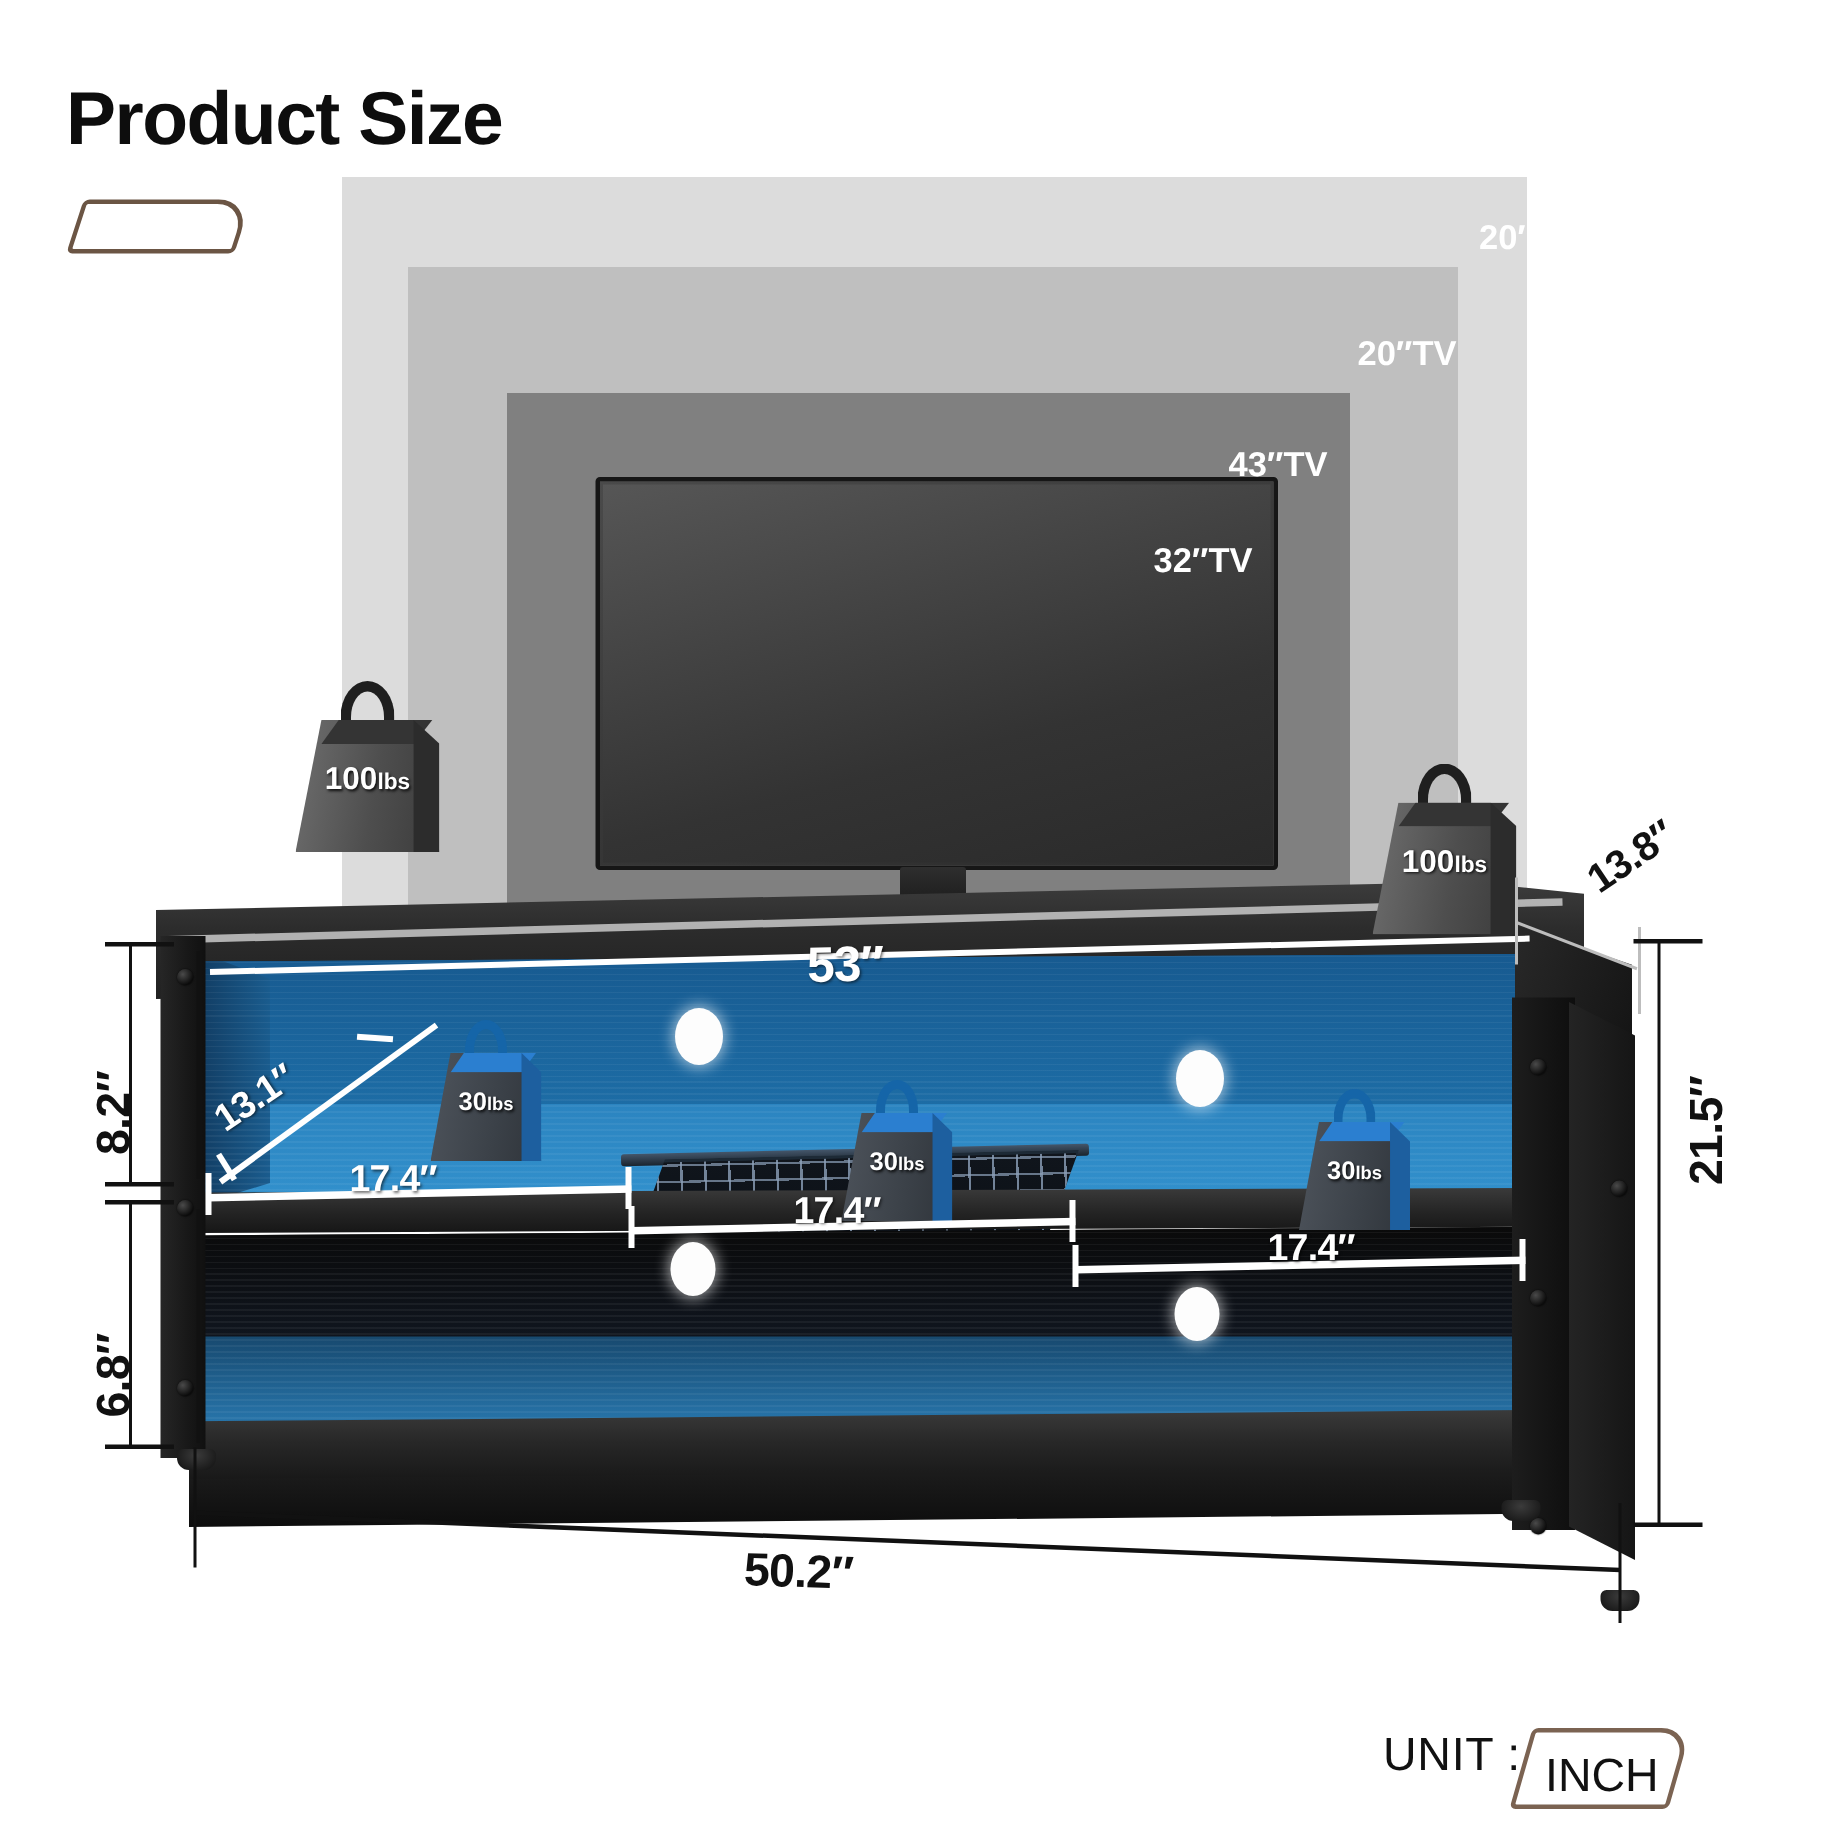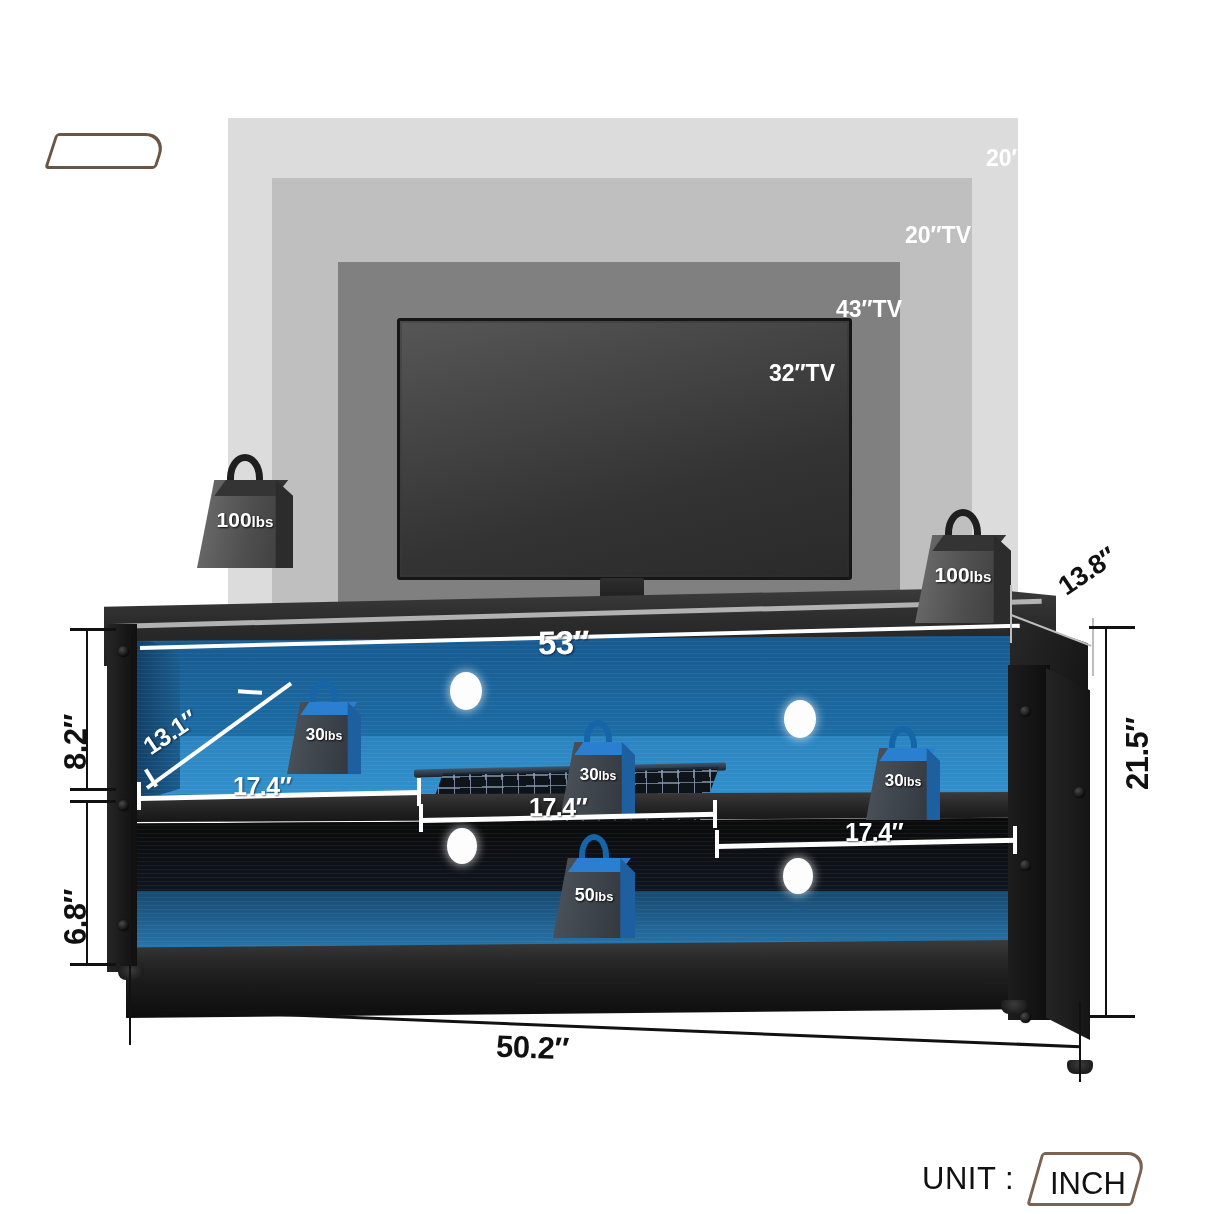--- a/index.html
+++ b/index.html
@@ -31,21 +31,21 @@
   .tv60 { left: 228px; top: 118px; width: 790px; height: 520px; background:#dcdcdc; }
   .tv50 { left: 272px; top: 178px; width: 700px; height: 460px; background:#bfbfbf; }
   .tv43 { left: 338px; top: 262px; width: 562px; height: 376px; background:#808080; }
 
   .tvlabel {
     position: absolute; color:#ffffff; font-weight:700;
     font-size: 23px; white-space: nowrap; letter-spacing: 0px;
   }
   .lab60 { left: 986px; top: 145px; }
   .lab50 { left: 905px; top: 222px; }
-  .lab43 { left: 836px; top: 296px; }
+  .lab43 { left: 819px; top: 296px; }
   .lab32 { left: 757px; top: 360px; margin-left: 12px; }
 
   
   .tv32-frame {
     position: absolute; left: 397px; top: 318px; width: 455px; height: 262px;
     background: linear-gradient(160deg,#4a4a4a 0%,#3a3a3a 45%,#2b2b2b 100%);
     border: 3px solid #161616;
     border-radius: 3px;
   }
   .tv32-screen {
@@ -247,41 +247,42 @@
     color: #111; letter-spacing: -0.5px;
   }
   .dlabel.white {
     color: #fff;
     text-shadow: 1px 1px 2px rgba(0,0,0,.55);
   }
 
   
   .unit-wrap {
     position: absolute; left: 922px; top: 1152px;
-    display: flex; align-items: center; gap: 20px;
+    display: flex; gap: 0;
   }
   .unit-label { font-size: 31px; font-weight: 400; color: #111; letter-spacing: .5px; }
   .unit-badge {
     position: relative; padding: 14px 14px 4px 16px;
     font-size: 31px; font-weight: 500; color: #111;
   }
   .unit-badge::before {
     content:"";
     position: absolute; left: 0; top: 0; right: 0; bottom: 0;
     border: 3px solid #7b6352;
     border-radius: 4px 20px 4px 4px;
     transform: skewX(-16deg);
   }
   .unit-badge span { position: relative; }
 </style>
 </head>
 <body>
 
 <div id="stage">
 
+  <div class="title">Product Size</div>
   <div class="title-flag"></div>
 
   <div class="tvbox tv60"></div>
   <div class="tvbox tv50"></div>
   <div class="tvbox tv43"></div>
 
   <div class="tvlabel lab60">20″TV</div>
   <div class="tvlabel lab50">20″TV</div>
   <div class="tvlabel lab43">43″TV</div>
 
@@ -375,27 +376,20 @@
   </div>
 
   <div class="weight wb" style="left:866px; top:748px; width:74px; height:72px;">
     <div class="w-handle" style="top:-22px; width:28px; height:25px; border-width:6px;"></div>
     <div class="w-body"></div>
     <div class="w-top" style="height:13px;"></div>
     <div class="w-right"></div>
     <div class="w-text" style="font-size:17px;"><span>30</span><span class="u">lbs</span></div>
   </div>
 
-  <div class="weight wb" style="left:553px; top:858px; width:82px; height:80px;">
-    <div class="w-handle" style="top:-24px; width:30px; height:27px; border-width:6px;"></div>
-    <div class="w-body"></div>
-    <div class="w-top" style="height:14px;"></div>
-    <div class="w-right"></div>
-    <div class="w-text" style="font-size:18px;"><span>50</span><span class="u">lbs</span></div>
-  </div>
 
   <div class="dline w" style="left:140px; top:646px; width:880px; height:4px; transform:rotate(-1.45deg); transform-origin:left center;"></div>
   <div class="dlabel white" style="left:538px; top:624px; font-size:33px; transform:rotate(-1.4deg);">53″</div>
 
   <div class="dline" style="left:1010px; top:585px; width:2px; height:58px; background:#bdbdbd;"></div>
   <div class="dline" style="left:1092px; top:618px; width:2px; height:58px; background:#bdbdbd;"></div>
   <div class="dline" style="left:1011px; top:614px; width:86px; height:2px; background:#bdbdbd; transform:rotate(21deg); transform-origin:left center;"></div>
   <div class="dlabel" style="left:1056px; top:556px; font-size:27px; transform:rotate(-34deg);">13.8″</div>
 
   <div class="dline" style="left:1105px; top:626px; width:2px; height:392px;"></div>

